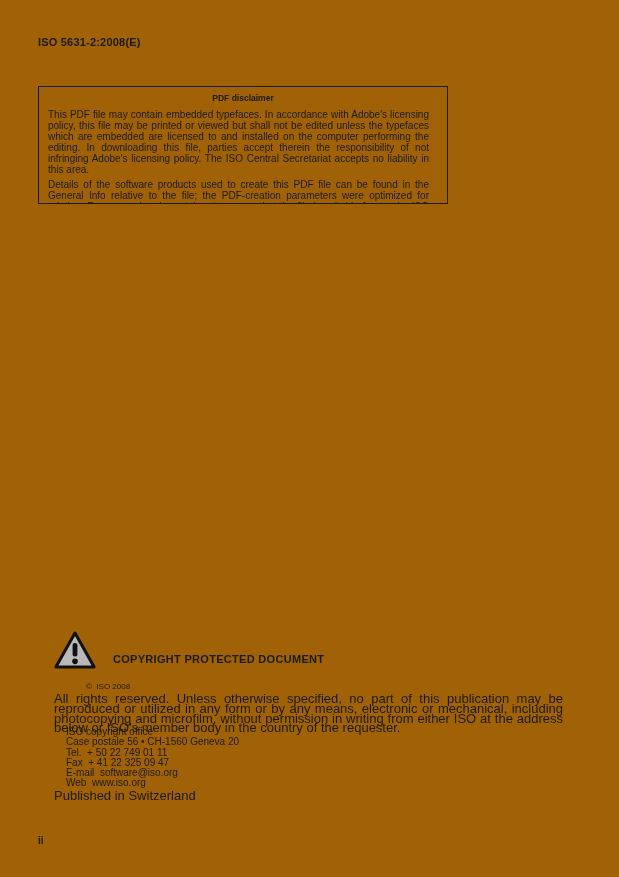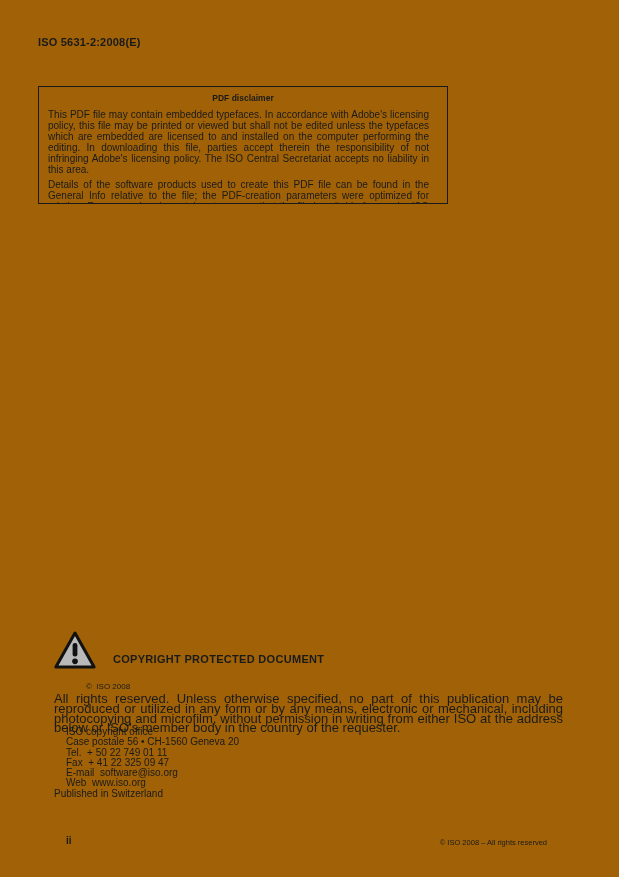--- a/index.html
+++ b/index.html
@@ -97,29 +97,28 @@
     font-size: 10px;
     line-height: 10.3px;
   }
   .address-block div {
     white-space: pre;
   }
   .published-line {
     position: absolute;
     left: 38px;
     top: 788px;
-    font-size: 10px;
+    font-size: 13px;
   }
   .footer-left {
     position: absolute;
     left: 38px;
     top: 835px;
     font-size: 10px;
     font-weight: bold;
-    margin-left: 28px;
   }
   .footer-right {
     position: absolute;
     left: 38px;
     top: 838px;
     width: 509px;
     text-align: right;
     font-size: 7.5px;
   }
 </style>
@@ -157,15 +156,14 @@
       <div>Fax  + 41 22 325 09 47</div>
       <div>E-mail  software@iso.org</div>
       <div>Web  www.iso.org</div>
     </div>
 
     <div class="published-line">Published in Switzerland</div>
   </div>
 
   <div class="footer-left">ii</div>
 
-  <div class="footer-right">© ISO 2008 – All rights reserved</div>
 
 </div>
 
 </body></html>

